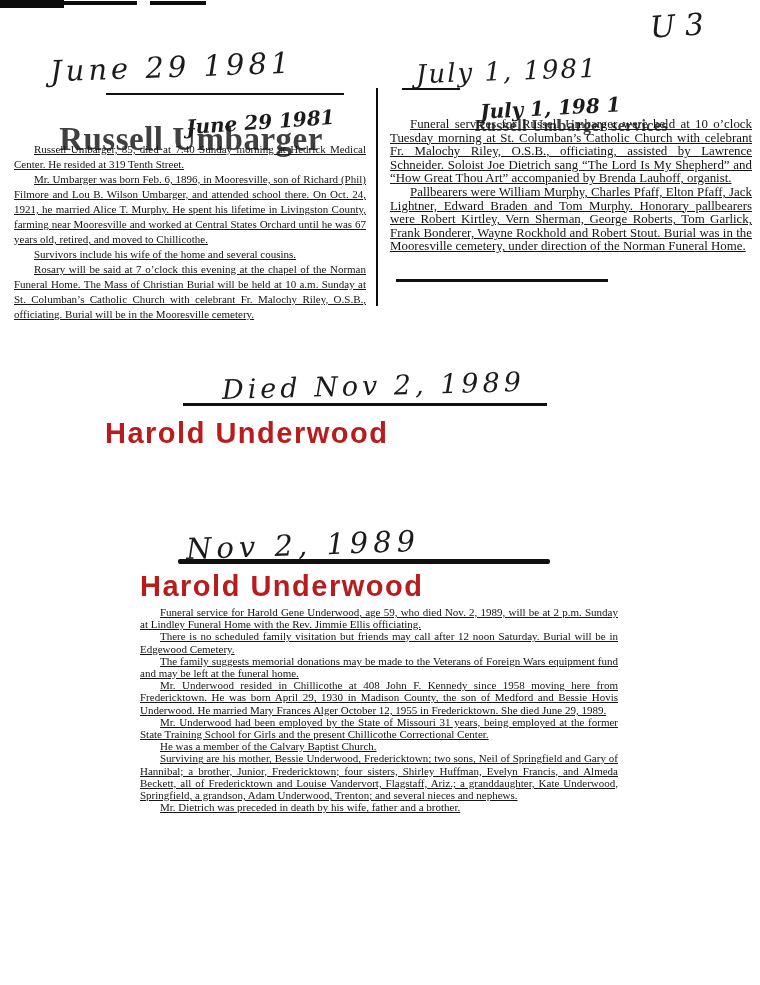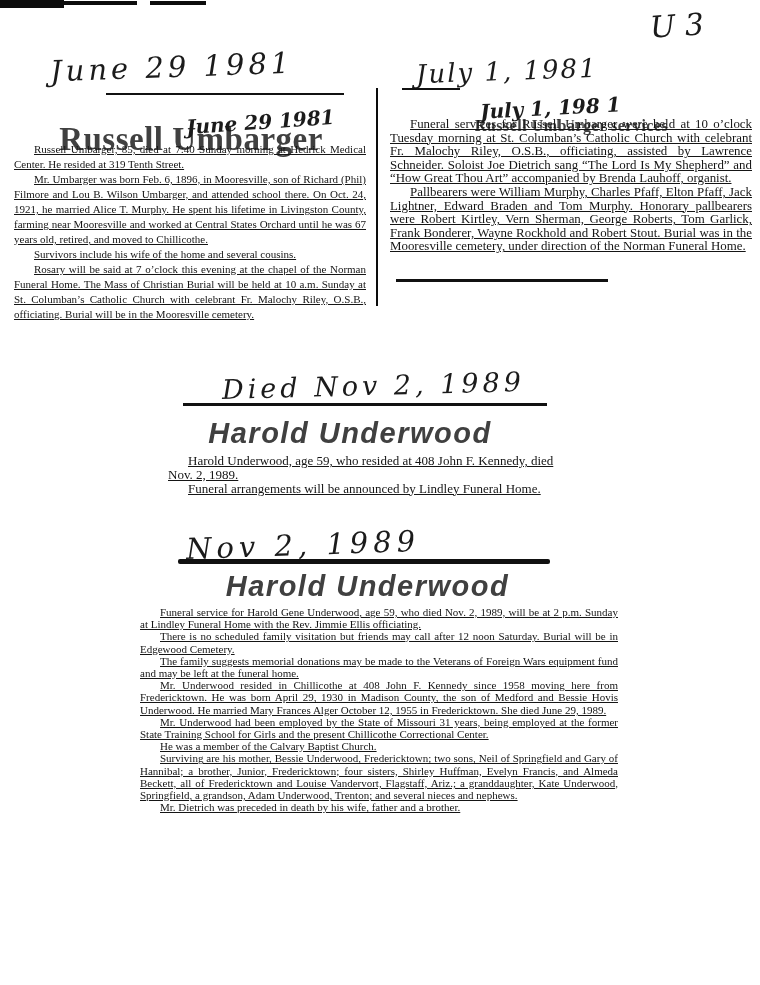--- a/index.html
+++ b/index.html
@@ -13,21 +13,21 @@
   .hw {
     font-family:"DejaVu Serif",serif; font-style:italic; white-space:nowrap;
     color:#1b1b1b;
   }
   .headline-serif {
     font-family:"Liberation Serif","DejaVu Serif",serif; font-weight:bold;
     text-align:center; line-height:1; letter-spacing:.5px; color:#404040;margin-top:28px;
   }
   .headline-sans {
     font-family:"Liberation Sans","DejaVu Sans",sans-serif; font-weight:bold;
-    text-align:center; line-height:1; letter-spacing:1.5px; color:#404040;font-style:italic;
+    line-height:1; letter-spacing:1.5px; color:#b91c1c;
   }
   .body-text p { margin:0; text-align:justify; text-indent:20px;text-decoration:underline; }
   .body-text.ragged p { text-align:left; }
   .rule { background:#111; }
 </style>
 </head>
 <body>
 
 <div class="page">
 
@@ -61,24 +61,20 @@
       <p>Funeral services for Russell Umbarger were held at 10 o’clock Tuesday morning at St. Columban’s Catholic Church with celebrant Fr. Malochy Riley, O.S.B., officiating, assisted by Lawrence Schneider. Soloist Joe Dietrich sang “The Lord Is My Shepherd” and “How Great Thou Art” accompanied by Brenda Lauhoff, organist.</p>
       <p>Pallbearers were William Murphy, Charles Pfaff, Elton Pfaff, Jack Lightner, Edward Braden and Tom Murphy. Honorary pallbearers were Robert Kirtley, Vern Sherman, George Roberts, Tom Garlick, Frank Bonderer, Wayne Rockhold and Robert Stout. Burial was in the Mooresville cemetery, under direction of the Norman Funeral Home.</p>
     </div>
     <div class="abs rule" style="left:8px; top:223px; width:212px; height:3px;"></div>
   </div>
 
   <div class="abs" style="left:0; top:370px; width:760px; height:130px;">
     <div class="abs hw" style="left:222px; top:0; font-size:27px; letter-spacing:4px; transform:rotate(-1.5deg);">Died Nov 2, 1989</div>
     <div class="abs rule" style="left:183px; top:33px; width:364px; height:2.5px;"></div>
     <div class="abs headline-sans" style="left:105px; top:49px; width:490px; font-size:29px;">Harold Underwood</div>
-    <div class="abs body-text ragged" style="left:168px; top:84px; width:408px; font-size:13px; line-height:13.8px;">
-      <p>Harold Underwood, age 59, who resided at 408 John F. Kennedy, died Nov. 2, 1989.</p>
-      <p>Funeral arrangements will be announced by Lindley Funeral Home.</p>
-    </div>
   </div>
 
   <div class="abs" style="left:0; top:528px; width:760px; height:440px;">
     <div class="abs hw" style="left:186px; top:0; font-size:29px; letter-spacing:5px; transform:rotate(-2deg);">Nov 2, 1989</div>
     <div class="abs rule" style="left:178px; top:31px; width:372px; height:5px; border-radius:2px;"></div>
     <div class="abs headline-sans" style="left:140px; top:44px; width:455px; font-size:29px;">Harold Underwood</div>
     <div class="abs body-text" style="left:140px; top:78px; width:478px; font-size:11px; line-height:12.2px;">
       <p>Funeral service for Harold Gene Underwood, age 59, who died Nov. 2, 1989, will be at 2 p.m. Sunday at Lindley Funeral Home with the Rev. Jimmie Ellis officiating.</p>
       <p>There is no scheduled family visitation but friends may call after 12 noon Saturday. Burial will be in Edgewood Cemetery.</p>
       <p>The family suggests memorial donations may be made to the Veterans of Foreign Wars equipment fund and may be left at the funeral home.</p>

